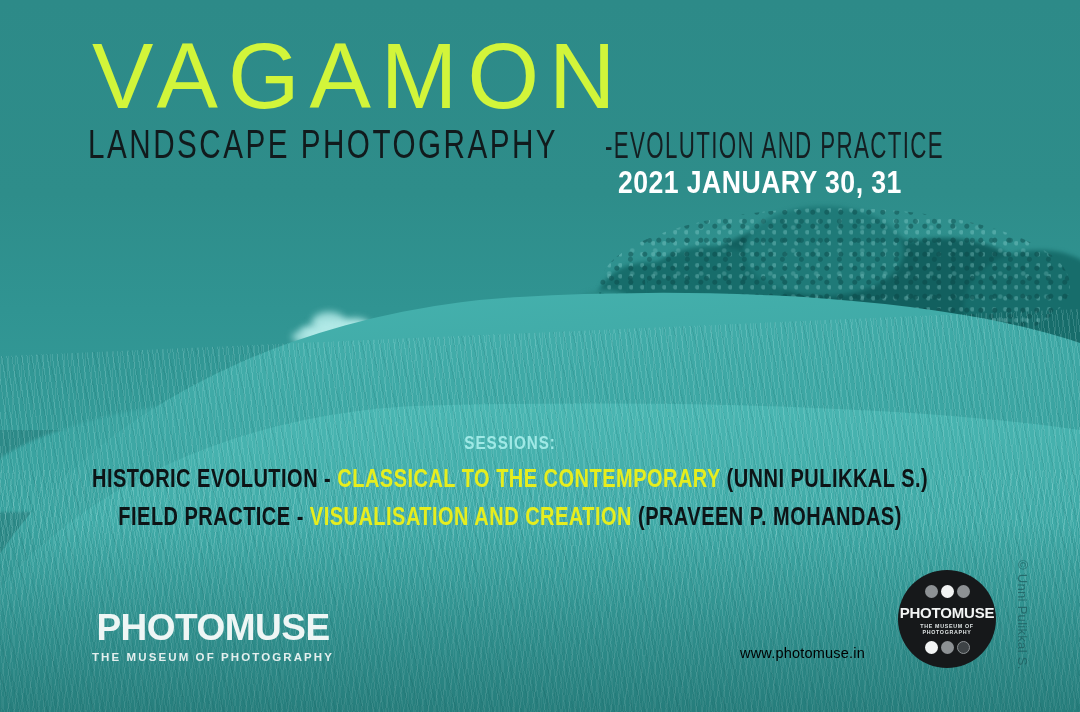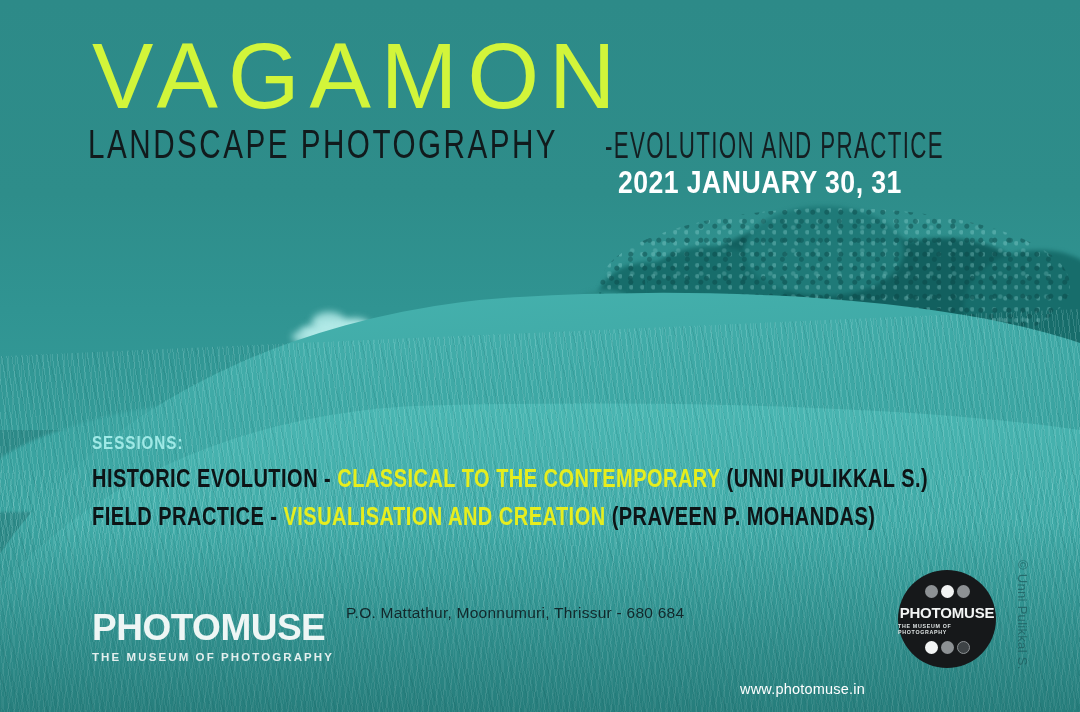--- a/index.html
+++ b/index.html
@@ -4,20 +4,21 @@
 <style>
   * { margin:0; padding:0; box-sizing:border-box; }
   html,body { width:1080px; height:712px; overflow:hidden; background:#2d8a88; }
   body { font-family:"Liberation Sans", sans-serif; }
 
   #poster {
     position:relative;
     width:1080px; height:712px;
     overflow:hidden;
     background:#2d8a88;
+    text-align:center;
   }
 
   
   .sky {
     position:absolute; left:0; top:0; width:1080px; height:430px;
     background:linear-gradient(180deg,#2d8a88 0%, #2e8d8a 45%, #309492 72%, #349b98 100%);
   }
   
   .ridge-left {
     position:absolute; left:-40px; top:392px; width:620px; height:120px;
@@ -204,24 +205,24 @@
   .contact {
     position:absolute; left:346px; top:601px;
     font-family:"Liberation Sans", sans-serif;
     font-size:15.5px;
     line-height:1.55;
     color:#12282b;
     letter-spacing:.25px;
     white-space:nowrap;
   }
   .website {
-    position:absolute; left:740px; top:681px;
+    position:absolute; left:740px; top:645px;
     font-family:"Liberation Sans", sans-serif;
     font-size:14.5px;
-    color:#ffffff;
+    color:#000000;
     letter-spacing:.2px;
   }
 
   .badge {
     position:absolute; left:898px; top:570px;
     width:98px; height:98px;
     border-radius:50%;
     background:#16181a;
     display:flex; flex-direction:column;
     align-items:center; justify-content:center;
@@ -316,21 +317,20 @@
       <span>FIELD PRACTICE - </span><span class="hl">VISUALISATION AND CREATION</span><span class="who"> (PRAVEEN P. MOHANDAS)</span>
     </span>
   </div>
 
   <div class="logo-wordmark">
     <span class="big">PHOTOMUSE</span>
     <span class="small">THE MUSEUM OF PHOTOGRAPHY</span>
   </div>
 
   <div class="contact">
-    <div>P.O. Mattathur, Moonnumuri, Thrissur - 680 684</div>
   </div>
 
   <div class="website">www.photomuse.in</div>
 
   <div class="badge">
     <div class="dots">
       <span class="d-gray"></span>
       <span class="d-white"></span>
       <span class="d-gray"></span>
     </div>

